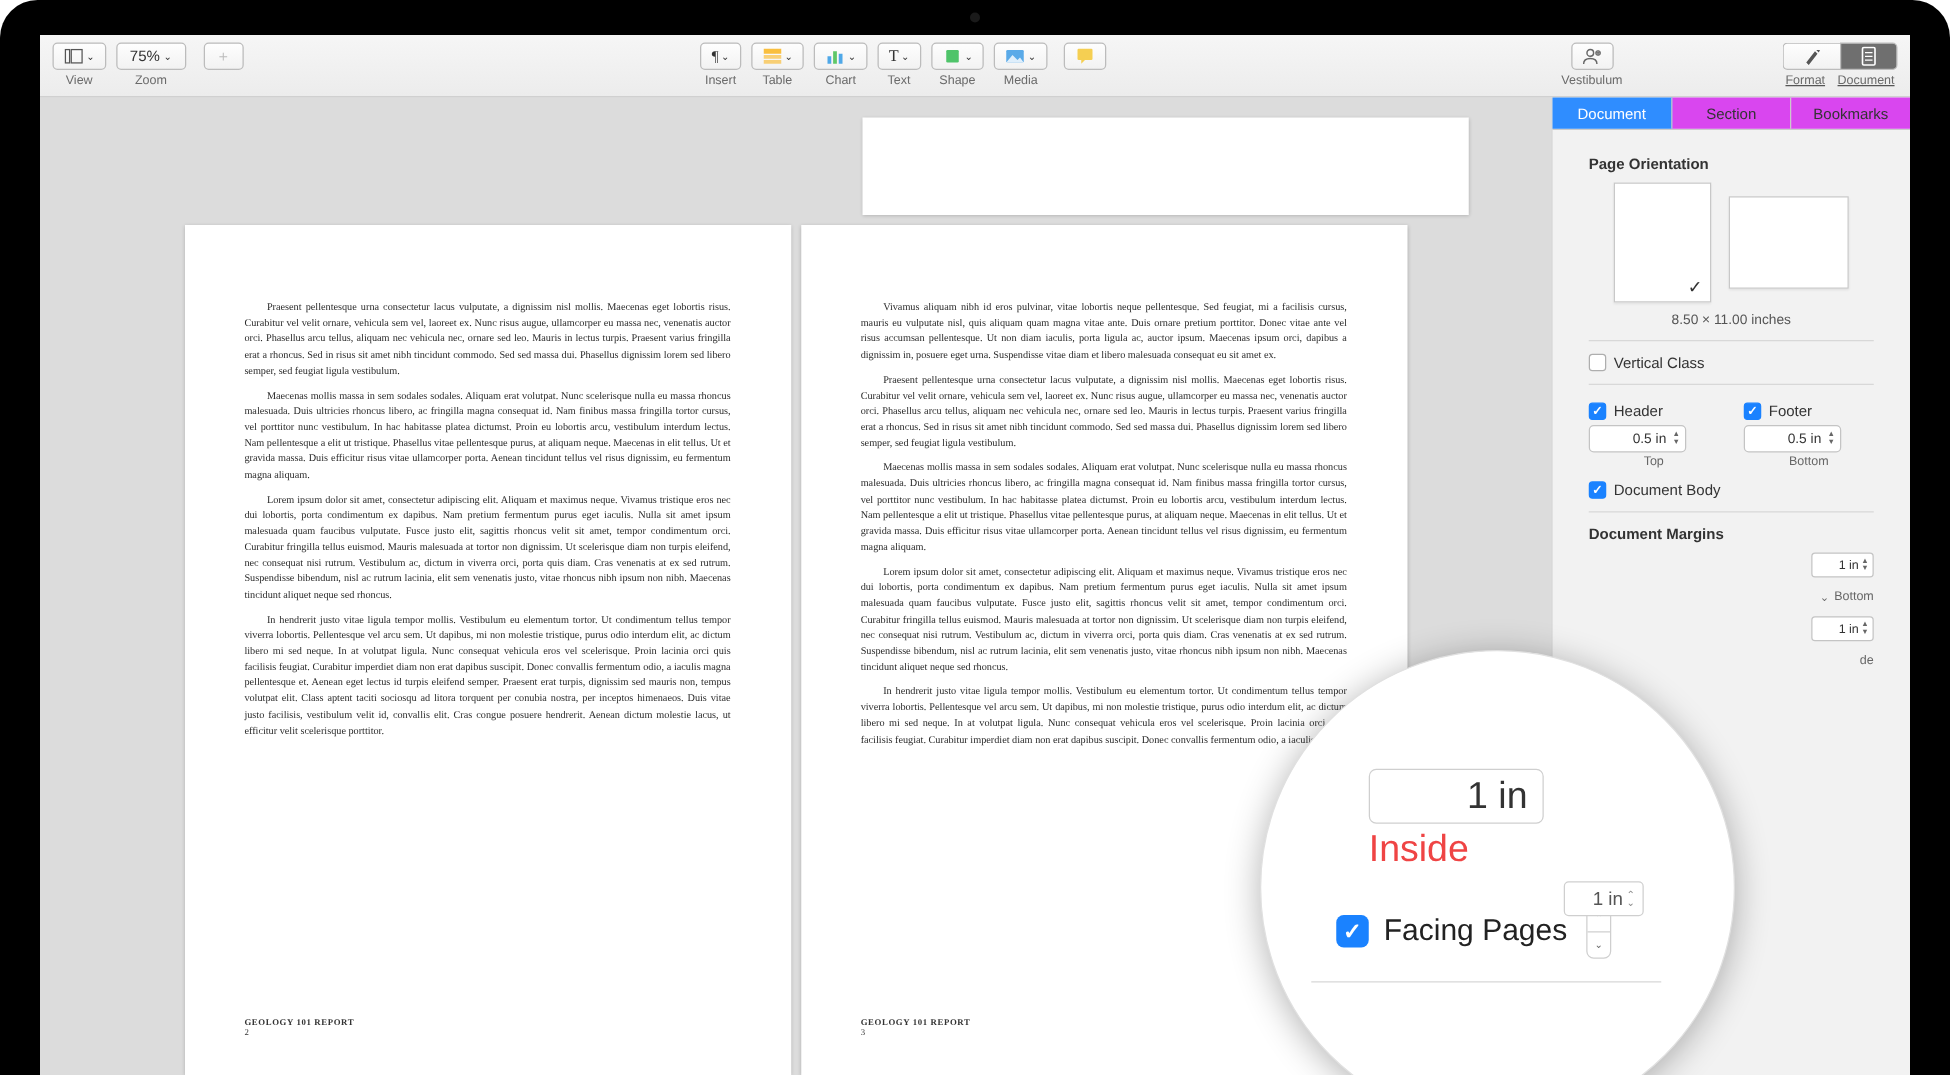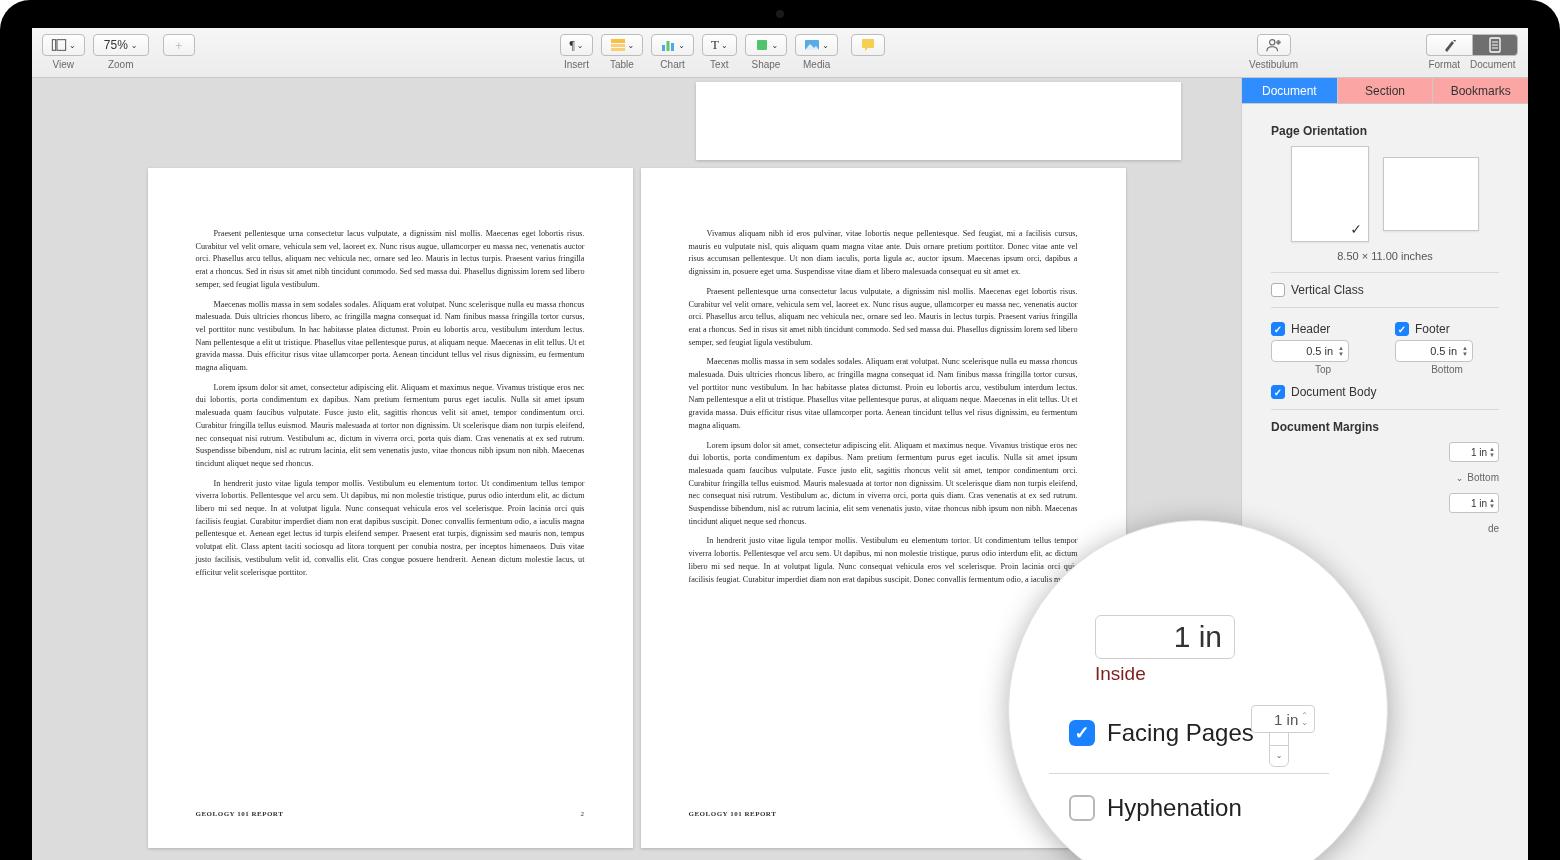--- a/index.html
+++ b/index.html
@@ -3,42 +3,42 @@
 <meta charset="utf-8">
 <style>
 * { box-sizing: border-box; margin: 0; padding: 0; }
 body { font-family: -apple-system, "Helvetica Neue", Arial, sans-serif; background: #fff; overflow: hidden; width: 1560px; height: 860px; position: relative; }
 .laptop-frame { position: absolute; inset: 0; background: #000; border-radius: 30px 30px 0 0; padding: 28px 32px 0 32px; }
 .screen { background: #e8e8e8; width: 100%; height: 100%; position: relative; overflow: hidden; }
 .camera { position: absolute; top: 10px; left: 50%; transform: translateX(-50%); width: 8px; height: 8px; background: #1a1a1a; border-radius: 50%; z-index: 100; }
 
 .toolbar { height: 50px; background: linear-gradient(#f6f6f6, #ececec); border-bottom: 1px solid #c8c8c8; display: flex; align-items: flex-start; padding: 6px 10px 0 10px; font-size: 11px; color: #555; }
 .tb-group { display: flex; flex-direction: column; align-items: center; margin-right: 8px; }
-.tb-row { display: flex; gap: 0; }
+.tb-row { display: flex; gap: 0; text-decoration: underline; }
 .tb-btn { height: 22px; background: linear-gradient(#fefefe, #f2f2f2); border: 1px solid #bcbcbc; border-radius: 4px; display: flex; align-items: center; justify-content: center; padding: 0 8px; font-size: 12px; color: #333; min-width: 32px; }
 .tb-btn.seg-left { border-radius: 4px 0 0 4px; border-right: none; }
 .tb-btn.seg-right { border-radius: 0 4px 4px 0; }
 .tb-btn.active { background: #6f6f6f; color: #fff; }
 .tb-label { margin-top: 3px; font-size: 10px; color: #6a6a6a; }
 .tb-label.disabled { color: #b5b5b5; margin-top: 40px; }
 .ico-svg { width: 16px; height: 16px; }
 
 .main-area { display: flex; height: calc(100% - 50px); }
-.canvas { flex: 1; background: #dcdcdc; overflow: hidden; position: relative; padding: 4px; }
+.canvas { flex: 1; background: #dcdcdc; overflow: hidden; position: relative; padding: 16px; }
 .spread { display: flex; gap: 8px; justify-content: center; margin-top: -12px; }
 .page { width: 485px; height: 680px; background: #fff; box-shadow: 0 1px 3px rgba(0,0,0,.2); padding: 60px 48px 30px 48px; position: relative; display: flex; flex-direction: column; }
 .page-partial-top { width: 485px; height: 78px; background: #fff; box-shadow: 0 1px 3px rgba(0,0,0,.2); margin: 0 auto 10px auto;}
 .body-text { font-family: Georgia, 'Times New Roman', serif; font-size: 8.2px; line-height: 1.55; color: #2a2a2a; text-align: justify; }
 .body-text p { margin-bottom: 7px; text-indent: 18px; }
-.page-footer { margin-top: auto; display: flex; justify-content: space-between; font-family: Georgia, serif; font-size: 7px; letter-spacing: .5px; color: #333; padding-top: 20px;}
+.page-footer { margin-top: auto; display: flex; justify-content: space-between; font-family: Georgia, serif; font-size: 7px; letter-spacing: .5px; color: #333; padding-top: 20px; flex-direction: column;}
 .page-footer .foot-title { font-weight: bold; }
 
 .inspector { width: 287px; background: #f2f2f2; border-left: 1px solid #d0d0d0; display: flex; flex-direction: column; font-size: 12px; color: #333; }
 .insp-tabs { display: flex; height: 26px; border-bottom: 1px solid #cacaca; }
-.insp-tab { flex: 1; text-align: center; line-height: 26px; font-size: 12px; background: #fca5a5; border-right: 1px solid #cacaca; cursor: default; }
+.insp-tab { flex: 1; text-align: center; line-height: 26px; font-size: 12px; background: #d946ef; border-right: 1px solid #cacaca; cursor: default; }
 .insp-tab:last-child { border-right: none; }
 .insp-tab.active { background: #2f8dff; color: #fff; }
 .insp-body { padding: 12px 29px; overflow: hidden; position: relative; }
 .insp-heading { font-weight: 600; font-size: 12px; margin: 8px 0; }
 .orient-row { display: flex; gap: 14px; justify-content: center; margin-bottom: 8px; }
 .orient-opt { width: 78px; height: 96px; background: #fff; border: 1px solid #c8c8c8; position: relative; box-shadow: 0 1px 2px rgba(0,0,0,.08); }
 .orient-opt.landscape { width: 96px; height: 74px; margin-top: 11px;}
 .orient-check { position: absolute; bottom: 4px; right: 6px; font-size: 14px; }
 .orient-size { text-align: center; font-size: 11px; color: #555; margin-bottom: 10px; }
 .divider { height: 1px; background: #d8d8d8; margin: 10px 0; }
@@ -49,21 +49,21 @@
 .hf-row { display: flex; gap: 20px; margin-top: 6px; }
 .hf-col { flex: 1; }
 .num-input { display: flex; align-items: center; background: #fff; border: 1px solid #c4c4c4; border-radius: 4px; height: 22px; width: 78px; padding: 0 4px; justify-content: flex-end; gap: 3px; font-size: 11px; margin: 4px 0 2px 0;}
 .stepper { display: flex; flex-direction: column; font-size: 6px; color: #666; line-height: 6px; margin-left: 2px;}
 .sub-label { font-size: 10px; color: #666; text-align: center; }
 
 
 .magnifier { position: absolute; bottom: -40px; right: 140px; width: 380px; height: 380px; border-radius: 50%; background: #fff; box-shadow: 0 4px 28px rgba(0,0,0,.3); border: 1px solid #e0e0e0; overflow: hidden; z-index: 50; display: flex; flex-direction: column; padding: 40px 40px 0 60px; }
 .mag-input-row { display:flex; align-items: baseline; flex-direction: column; gap:4px;}
 .mag-num { font-size: 30px; color: #333; border: 1px solid #cfcfcf; border-radius: 6px; height: 44px; width: 140px; display: flex; align-items: center; justify-content: flex-end; padding-right: 12px; background:#fff;}
-.mag-label { font-size: 19px; color:#7f1d1d; margin-left: 26px;}
+.mag-label { font-size: 30px; color:#ef4444; margin-left: 26px;}
 .mag-margin-side { display: flex; flex-direction: column; align-items: flex-end; gap:2px; position:absolute; right: 32px; top: 90px; font-size: 16px; color:#555;}
 .mag-margin-side .mini { font-size: 15px; height:28px; border:1px solid #cfcfcf; border-radius:4px; width:64px; display:flex; align-items:center; justify-content:flex-end; padding-right:6px; gap:3px; background:#fff; position: relative;}
 .mag-margin-side .mini .st { font-size:8px; color:#888; display:flex; flex-direction:column; line-height:7px;}
 .mag-chk-row { display:flex; align-items: center; gap: 12px; margin-top: 34px;}
 .mag-chk { width: 26px; height: 26px; border-radius: 6px; background: #1a82ff; display:flex; align-items:center; justify-content:center; color:#fff; font-size: 18px; font-weight:bold;}
 .mag-chk.empty { background:#fff; border: 2px solid #b8b8b8;}
 .mag-text { font-size: 24px; color: #222;}
 .mag-divider { height:1px; background:#d8d8d8; margin: 26px 0 20px -20px; width: 280px;}
 .mag-stepper-outer { position:absolute; left: 200px; top: 108px; width: 20px; height: 44px; border:1px solid #cfcfcf; border-radius:6px; display:flex; flex-direction:column;}
 .mag-stepper-outer div { flex:1; display:flex; align-items:center; justify-content:center; font-size:8px; color:#666;}
@@ -355,20 +355,16 @@
                 <span>⌄</span>
               </span>
             </div>
         </div>
       </div>
       <div class="mag-chk-row">
         <div class="mag-chk">✓</div>
         <div class="mag-text">Facing Pages</div>
       </div>
       <div class="mag-divider"></div>
-      <div class="mag-chk-row" style="margin-top:0;">
-        <div class="mag-chk empty"></div>
-        <div class="mag-text">Hyphenation</div>
-      </div>
     </div>
 
   </div>
 </div>
 
 </body></html>

